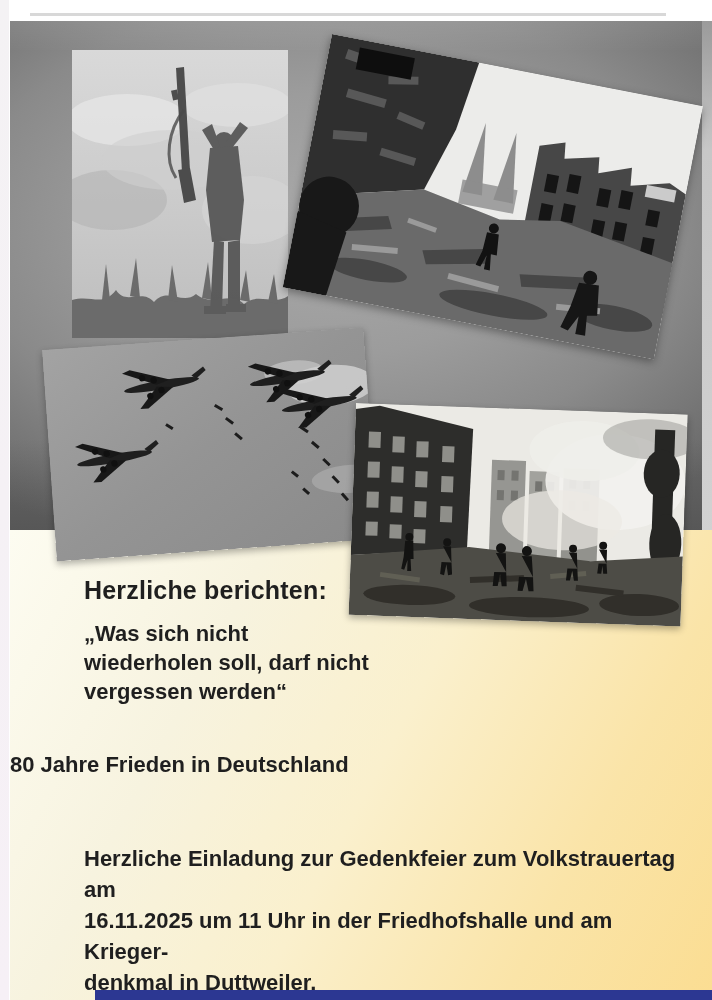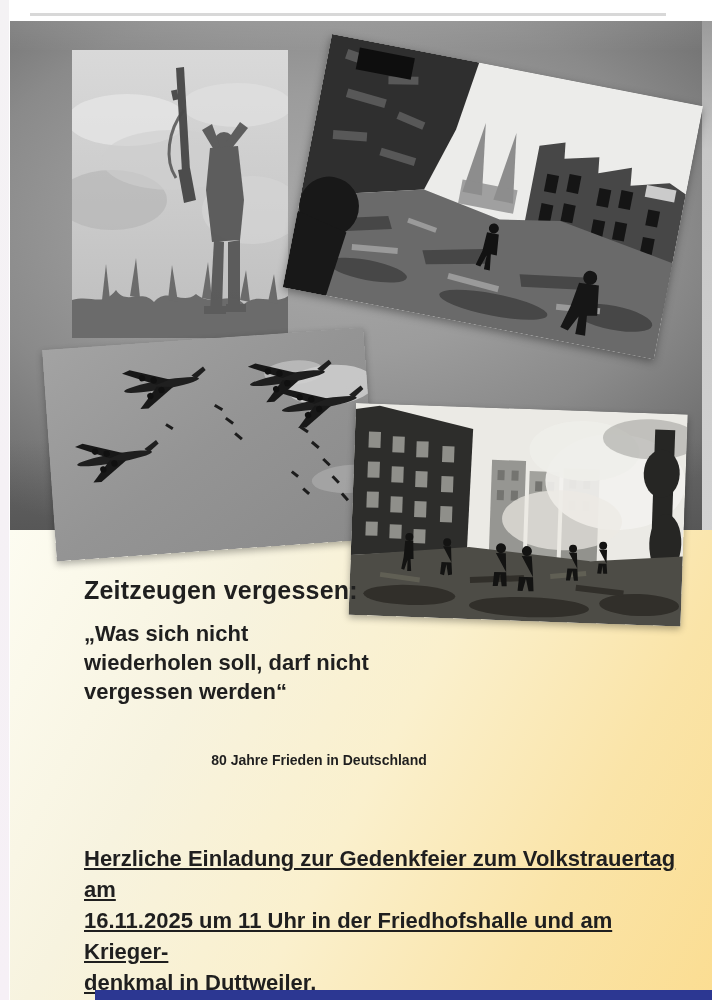--- a/index.html
+++ b/index.html
@@ -53,27 +53,26 @@
     position:absolute;left:84px;top:576px;
     font-size:25px;font-weight:700;letter-spacing:.2px;
   }
   .quote{
     position:absolute;left:84px;top:619px;
     font-size:22px;font-weight:700;line-height:29px;
     white-space:pre-line;
   }
   .title{
     position:absolute;left:10px;top:752px;width:618px;
-    text-align:center;font-size:14px;font-weight:700;
+    text-align:left;font-size:22px;font-weight:700;
   }
   .invitation{
     position:absolute;left:84px;top:843px;width:600px;
     font-size:22px;font-weight:700;line-height:31px;
     white-space:pre-line;
-    text-decoration:underline;
   }
   .bottom-bar{
     position:absolute;left:95px;top:990px;width:617px;height:10px;
     background:#2c3792;
   }
 </style>
 </head>
 <body>
 
 <div class="left-margin-strip"></div>
@@ -332,21 +331,21 @@
           <path d="M-4,4 L4,4 L5,20 L-5,20 L-6,32 L-2,32 L0,22 L2,32 L6,32 L5,20 Z"></path>
         </g>
       <g transform="translate(252,134)">
           <circle cx="0" cy="0" r="4"></circle>
           <path d="M-4,4 L4,4 L4,18 L-4,18 L-5,28 L-1,28 L0,20 L1,28 L5,28 L4,18 Z"></path>
         </g>
     </g>
   </svg>
 </div>
 
-<div class="heading">Zeitzeugen vergessen:</div>
+<div class="heading">Herzliche berichten:</div>
 <div class="quote">„Was sich nicht
 wiederholen soll, darf nicht
 vergessen werden“</div>
 <div class="title">80 Jahre Frieden in Deutschland</div>
 <div class="invitation">Herzliche Einladung zur Gedenkfeier zum Volkstrauertag am
 16.11.2025 um 11 Uhr in der Friedhofshalle und am Krieger-
 denkmal in Duttweiler.</div>
 <div class="bottom-bar"></div>
 
 </body></html>

